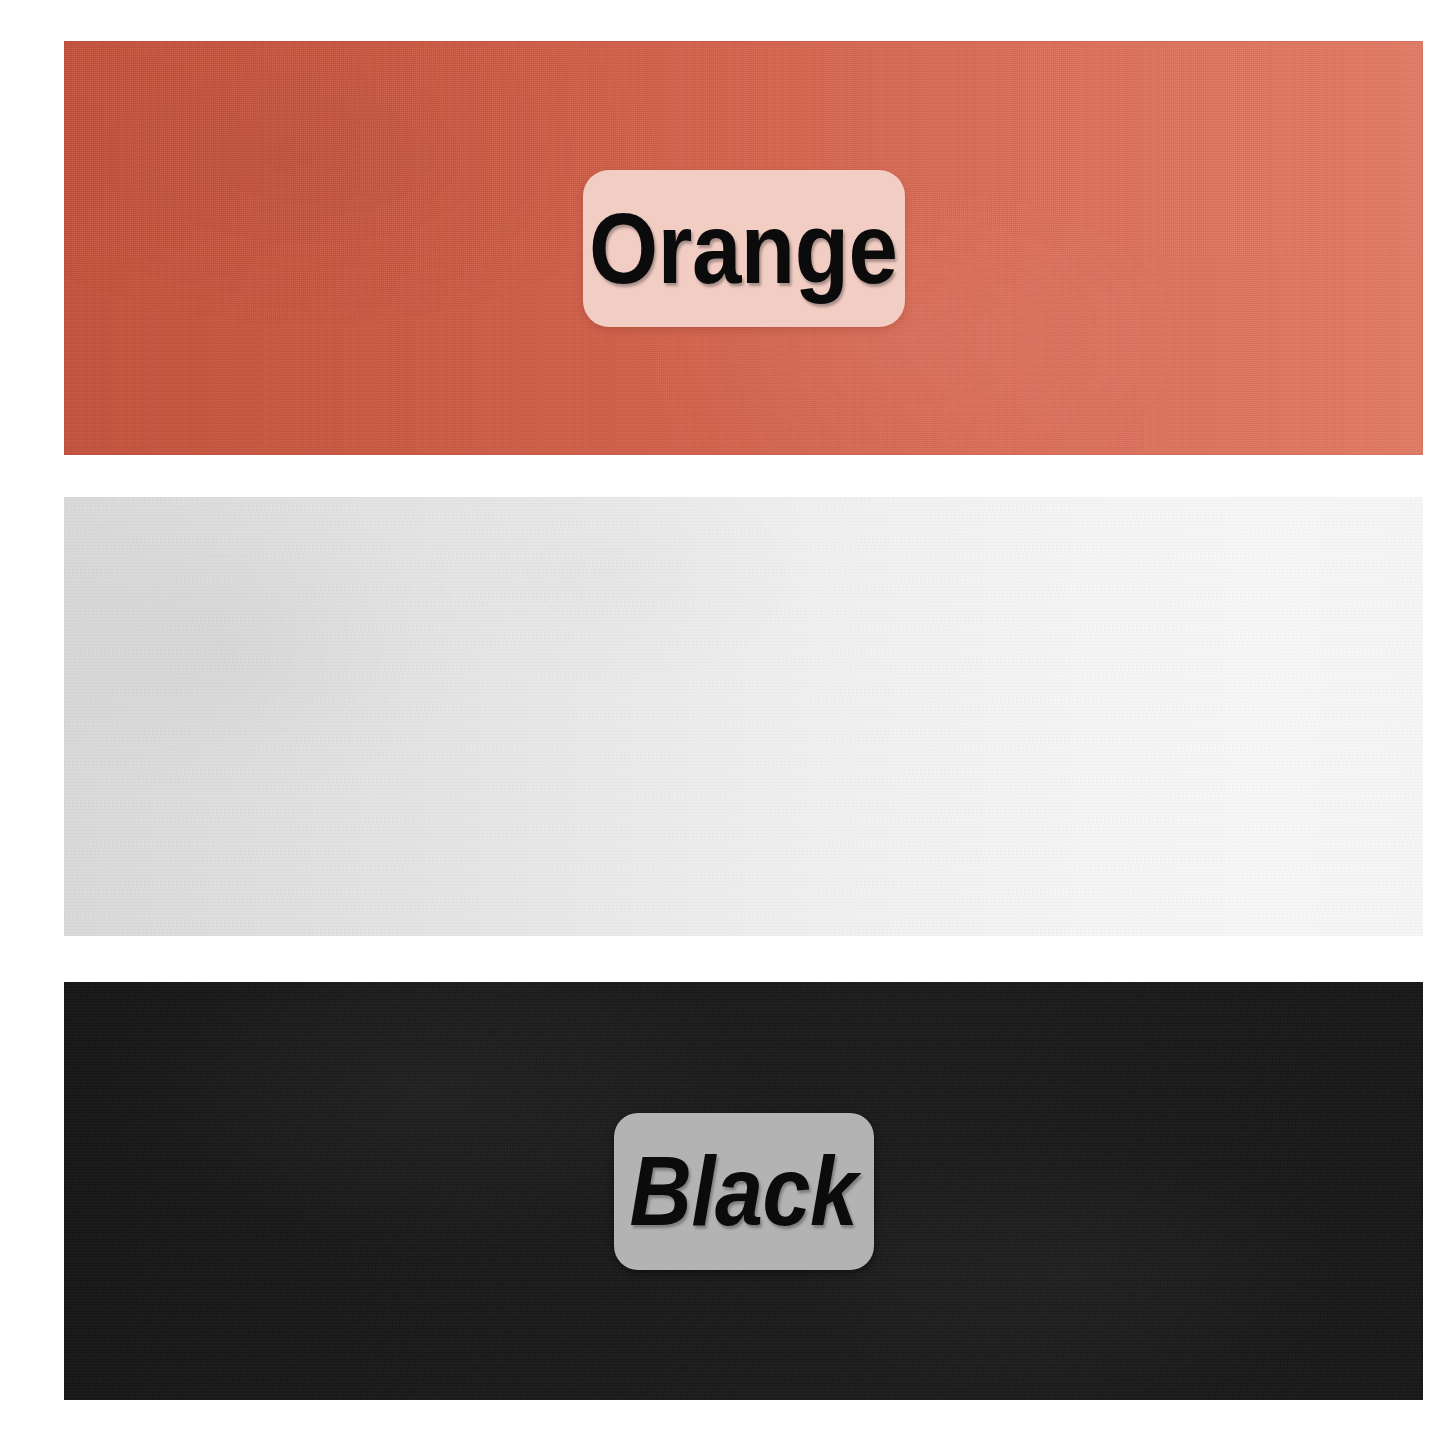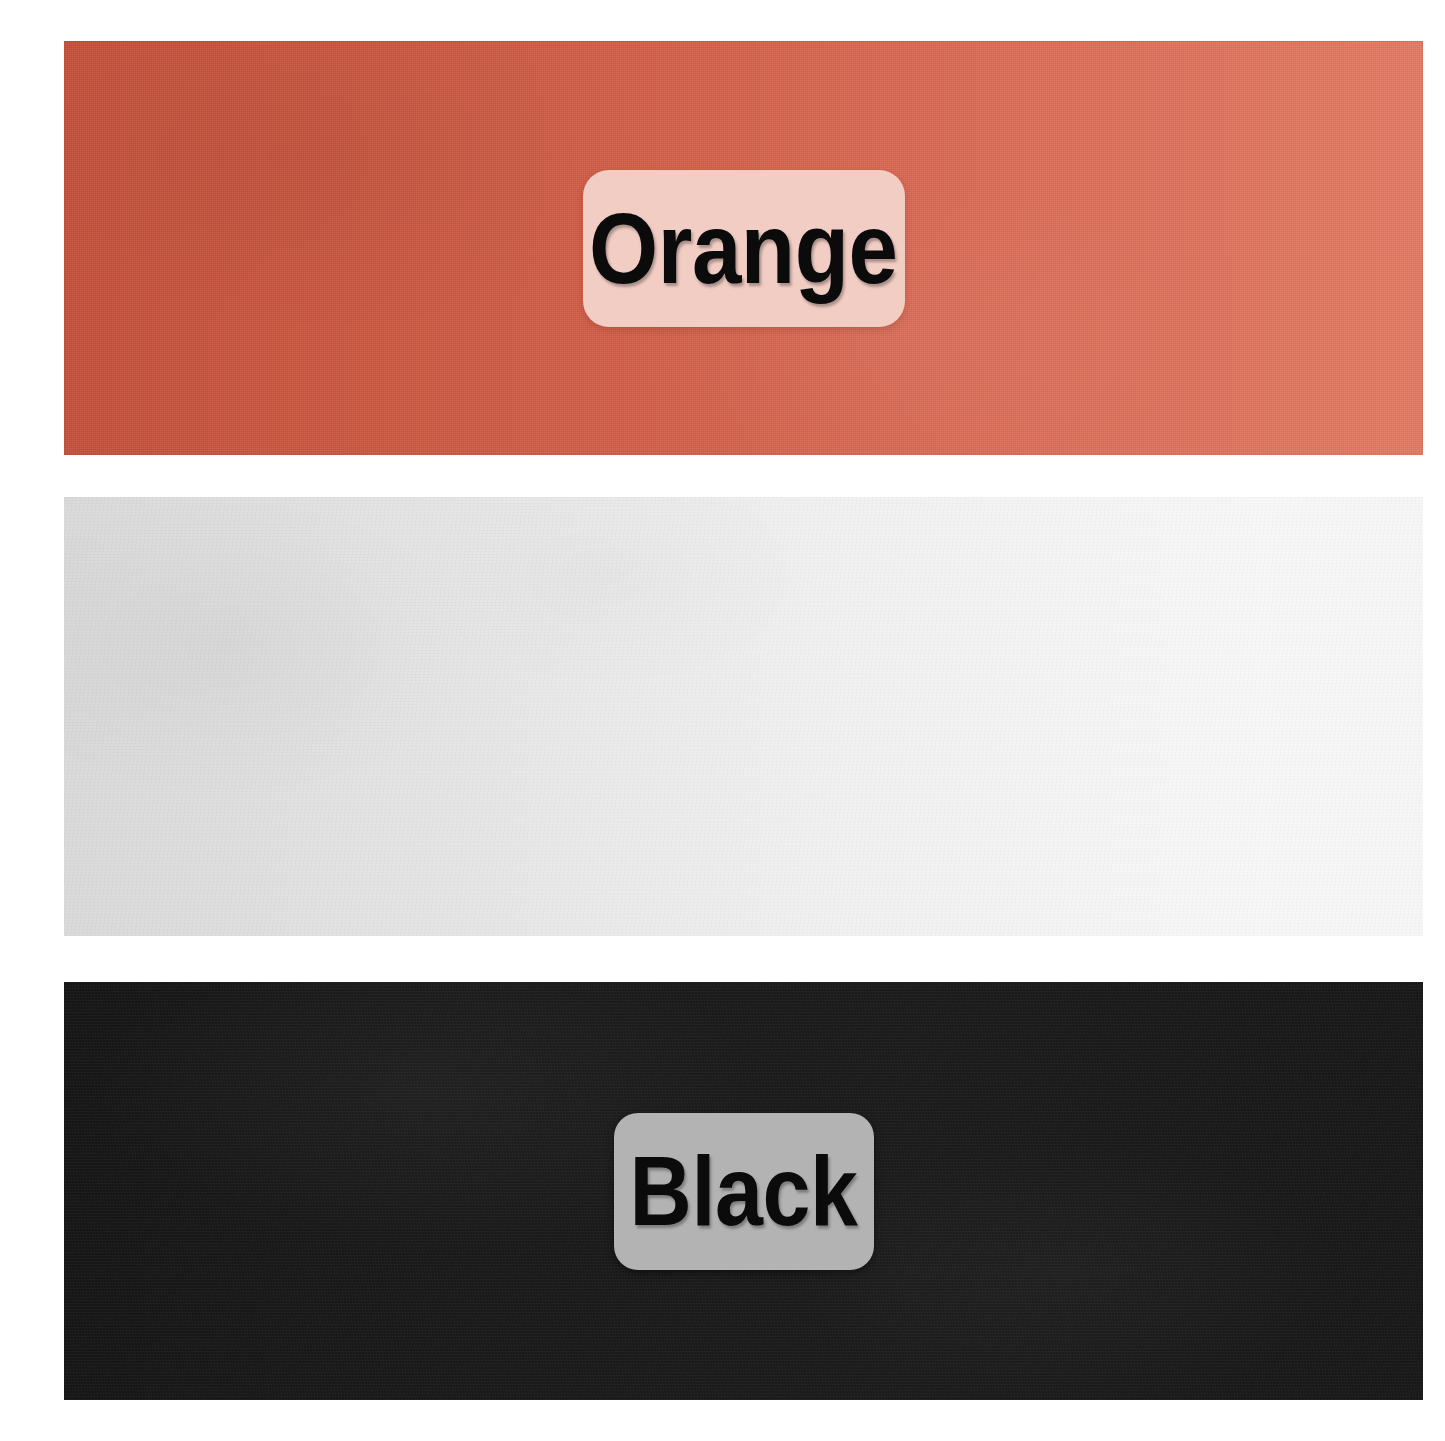--- a/index.html
+++ b/index.html
@@ -151,20 +151,21 @@
     box-shadow: 0 2px 6px rgba(120,120,120,0.10);
   }
   #pill-white .pill-text { font-size: 99px; }
 
   #pill-black {
     width: 260px;
     height: 157px;
     border-radius: 24px;
     background: #b3b3b3;
     box-shadow: 0 3px 8px rgba(0,0,0,0.45);
+    font-style: italic;
   }
   #pill-black .pill-text { font-size: 98px; }
 </style>
 </head>
 <body>
 
 <div id="swatch-board">
 
   <div class="swatch-panel" id="panel-orange">
     <div class="texture fabric"></div>

